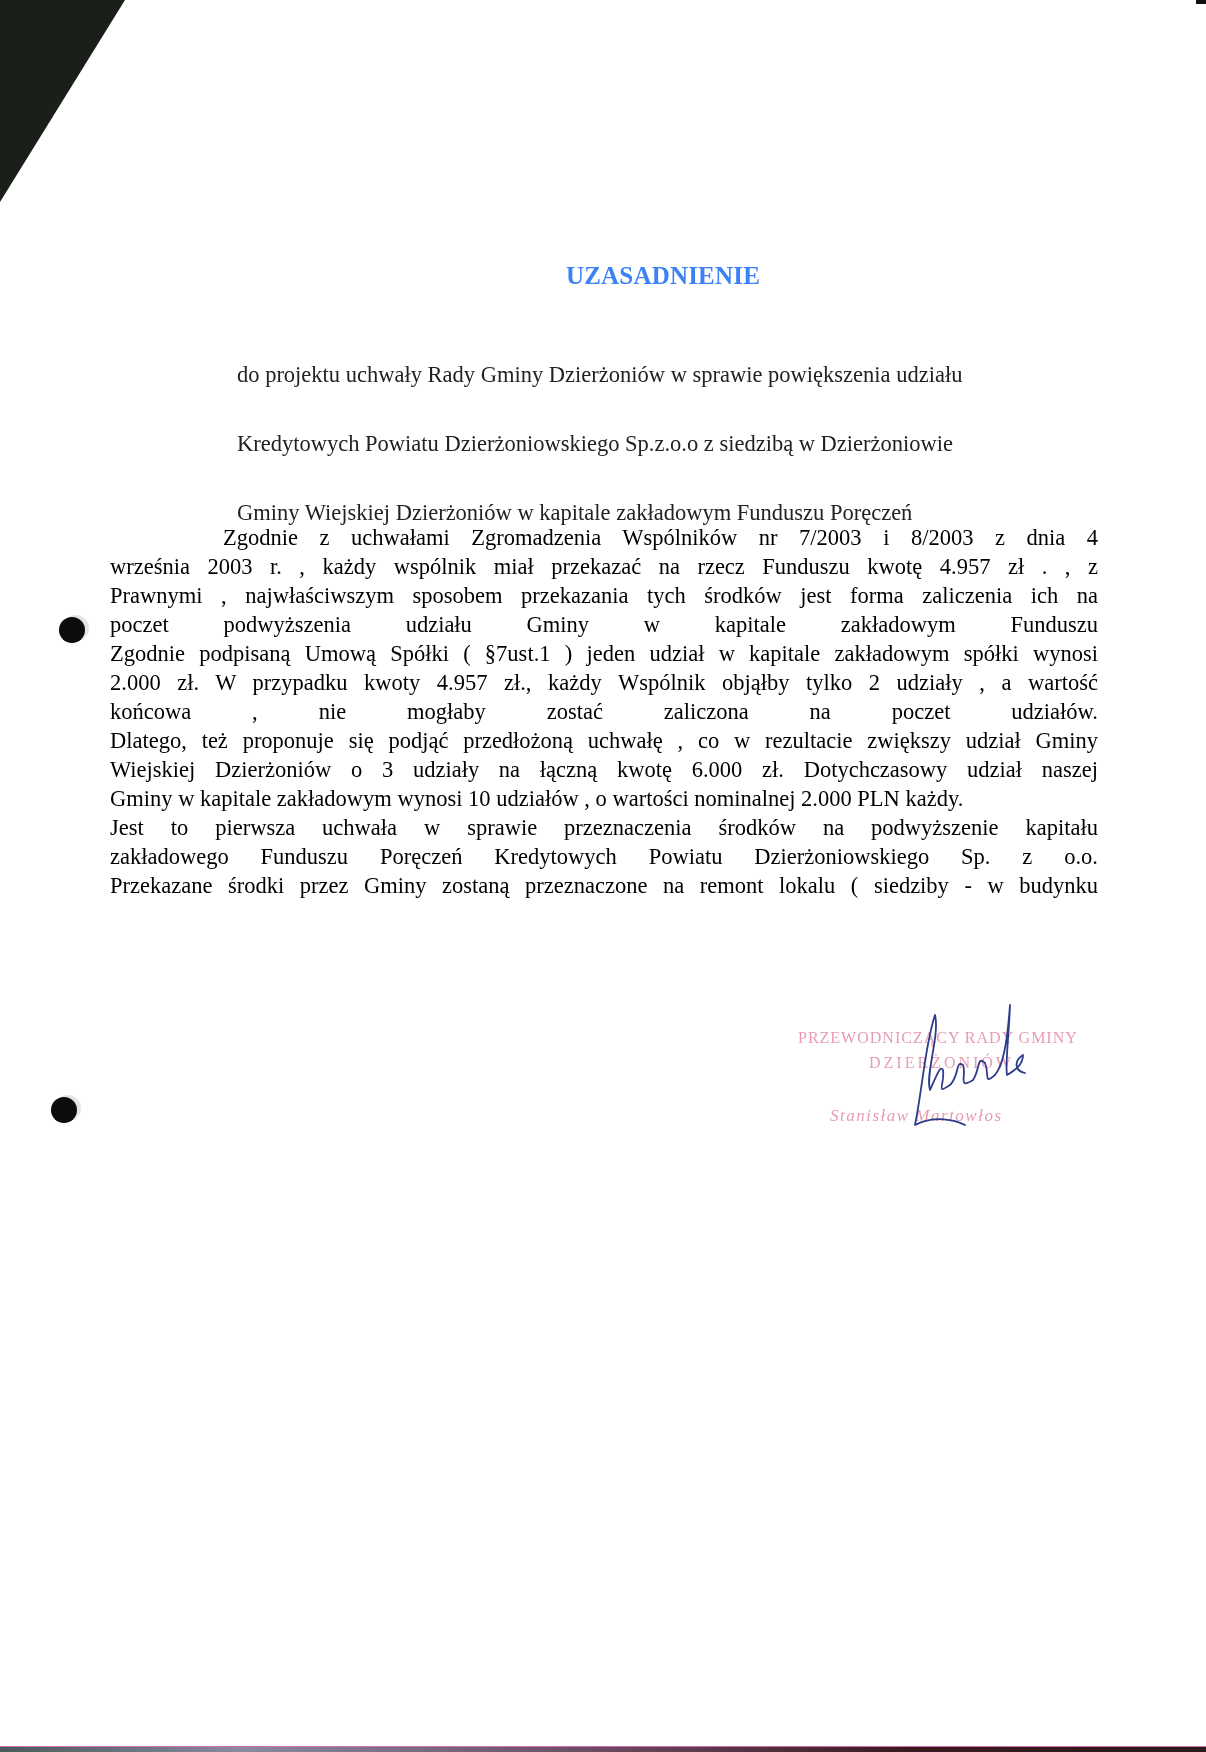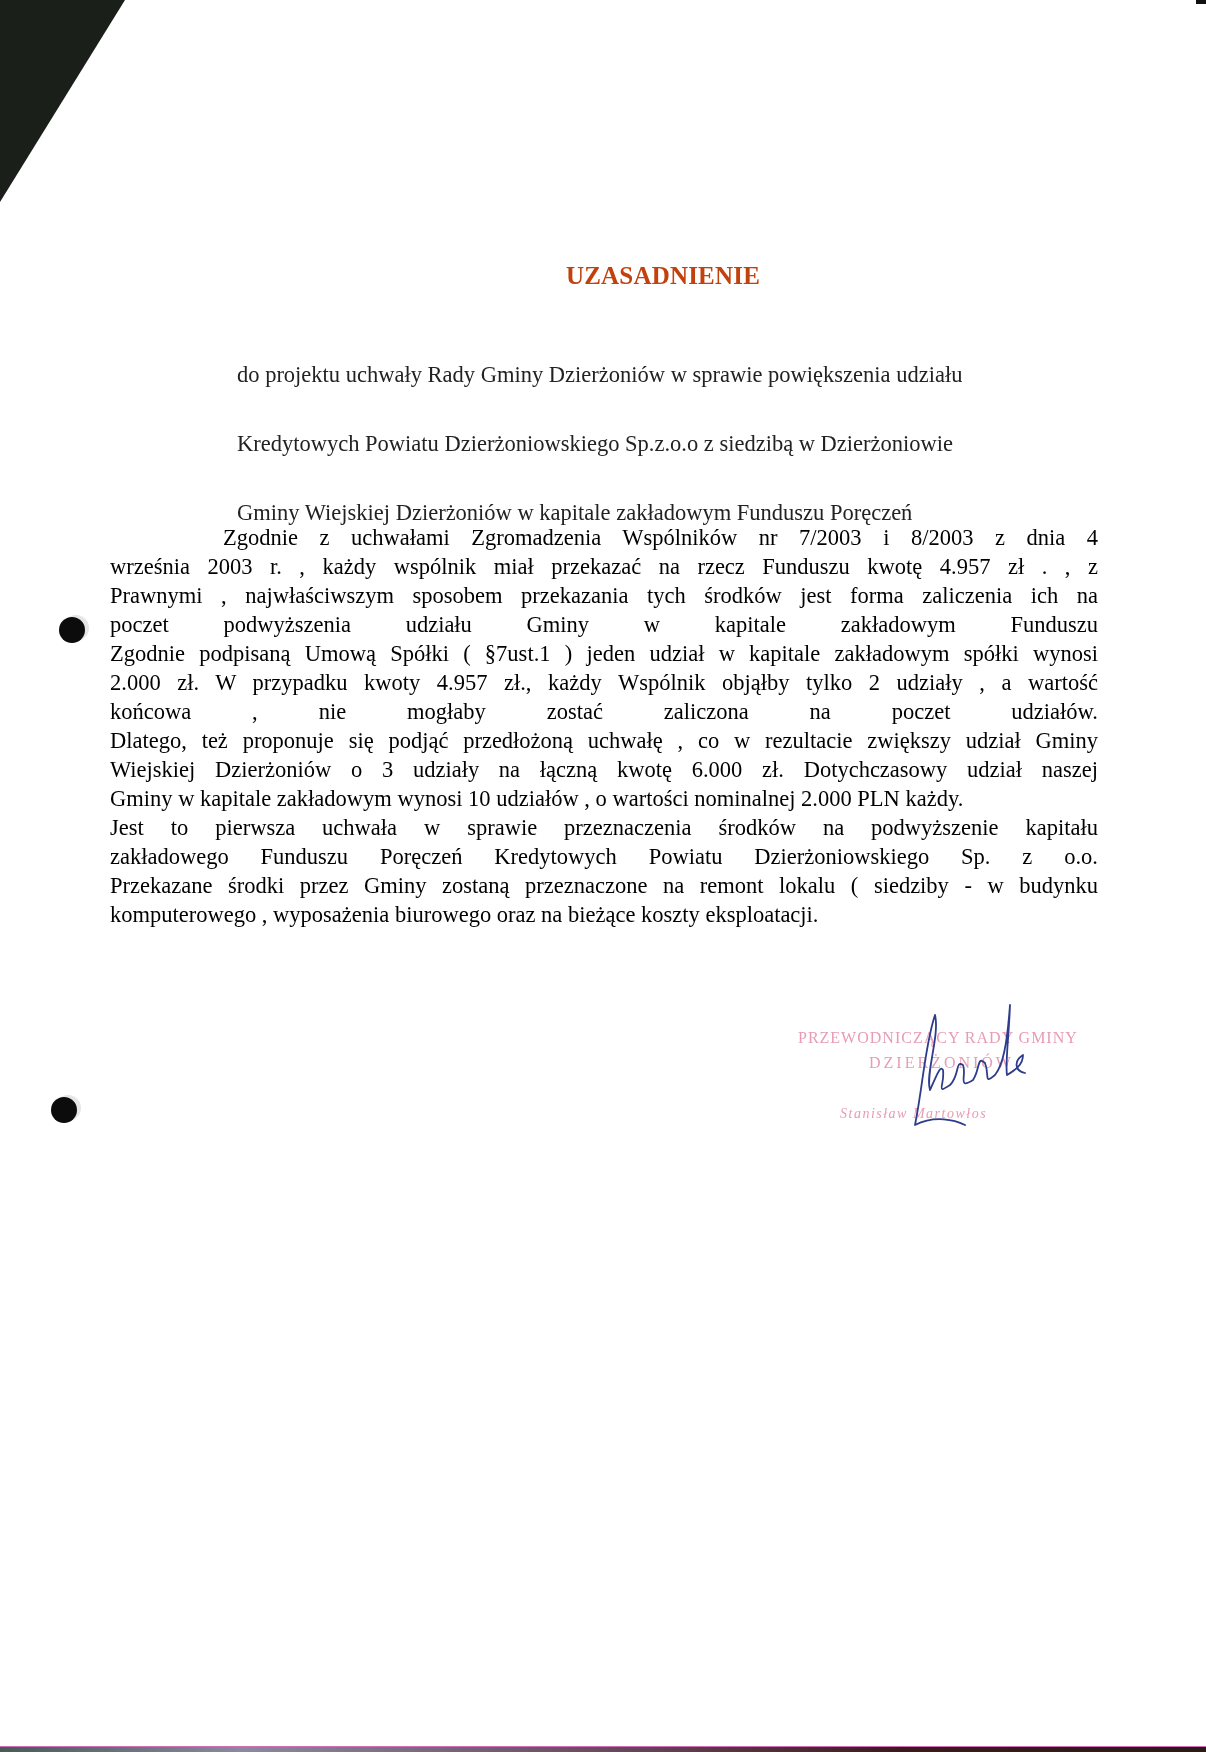--- a/index.html
+++ b/index.html
@@ -46,21 +46,21 @@
   .title {
     position: absolute;
     left: 0; right: 0;
     top: 262px;
     text-align: center;
     font-weight: bold;
     font-size: 25px;
     letter-spacing: 0.2px;
     padding-left: 120px;
     box-sizing: border-box;
-    color: #c2410c;
+    color: #3b82f6;
   }
   .subtitle {
     position: absolute;
     left: 237px;
     top: 320px;
     width: 830px;
     font-size: 22.5px;
     line-height: 29px;
     color: #222;
   }
@@ -104,23 +104,23 @@
   }
   .stamp-line2 {
     position: absolute;
     left: 74px; top: 29px;
     font-size: 16px;
     letter-spacing: 3px;
     white-space: nowrap;
   }
   .stamp-name {
     position: absolute;
-    left: 45px; top: 81px;
+    left: 35px; top: 81px;
     font-style: italic;
-    font-size: 14px;
+    font-size: 17px;
     letter-spacing: 1.5px;
     white-space: nowrap;
   }
   .signature {
     position: absolute;
     left: 895px;
     top: 975px;
     width: 150px;
     height: 160px;
   }
@@ -151,21 +151,20 @@
   <span class="line">poczet podwyższenia udziału Gminy w kapitale zakładowym Funduszu</span>
   <span class="line">Zgodnie  podpisaną Umową Spółki ( §7ust.1 ) jeden udział w kapitale zakładowym spółki wynosi</span>
   <span class="line">2.000 zł. W przypadku kwoty 4.957 zł., każdy Wspólnik objąłby tylko 2 udziały , a wartość</span>
   <span class="line">końcowa , nie mogłaby zostać zaliczona na poczet udziałów.</span>
   <span class="line">Dlatego, też proponuje się podjąć przedłożoną uchwałę , co w rezultacie zwiększy udział Gminy</span>
   <span class="line">Wiejskiej Dzierżoniów o 3 udziały na łączną kwotę 6.000 zł. Dotychczasowy udział naszej</span>
   <span class="line last">Gminy w kapitale zakładowym wynosi 10 udziałów  , o wartości nominalnej 2.000 PLN każdy.</span>
   <span class="line">Jest to pierwsza uchwała w sprawie przeznaczenia środków na podwyższenie kapitału</span>
   <span class="line">zakładowego Funduszu Poręczeń Kredytowych Powiatu Dzierżoniowskiego Sp. z o.o.</span>
   <span class="line">Przekazane środki przez Gminy zostaną przeznaczone na remont lokalu ( siedziby  - w budynku</span>
-  <span class="line last">komputerowego , wyposażenia biurowego oraz na bieżące koszty eksploatacji.</span>
 </div>
 
 <div class="stamp" style="color: rgb(228, 138, 166);">
   <span class="stamp-line1">PRZEWODNICZĄCY RADY GMINY</span>
   <span class="stamp-line2">DZIERŻONIÓW</span>
   <span class="stamp-name">Stanisław Martowłos</span>
 </div>
 
 <svg class="signature" viewBox="0 0 150 160">
   <path id="sig-path" fill="none" stroke="#2e3c8c" stroke-width="1.8" stroke-linecap="round" stroke-linejoin="round" d="M40,40 C30,70 28,110 20,150 C40,140 60,145 70,150

